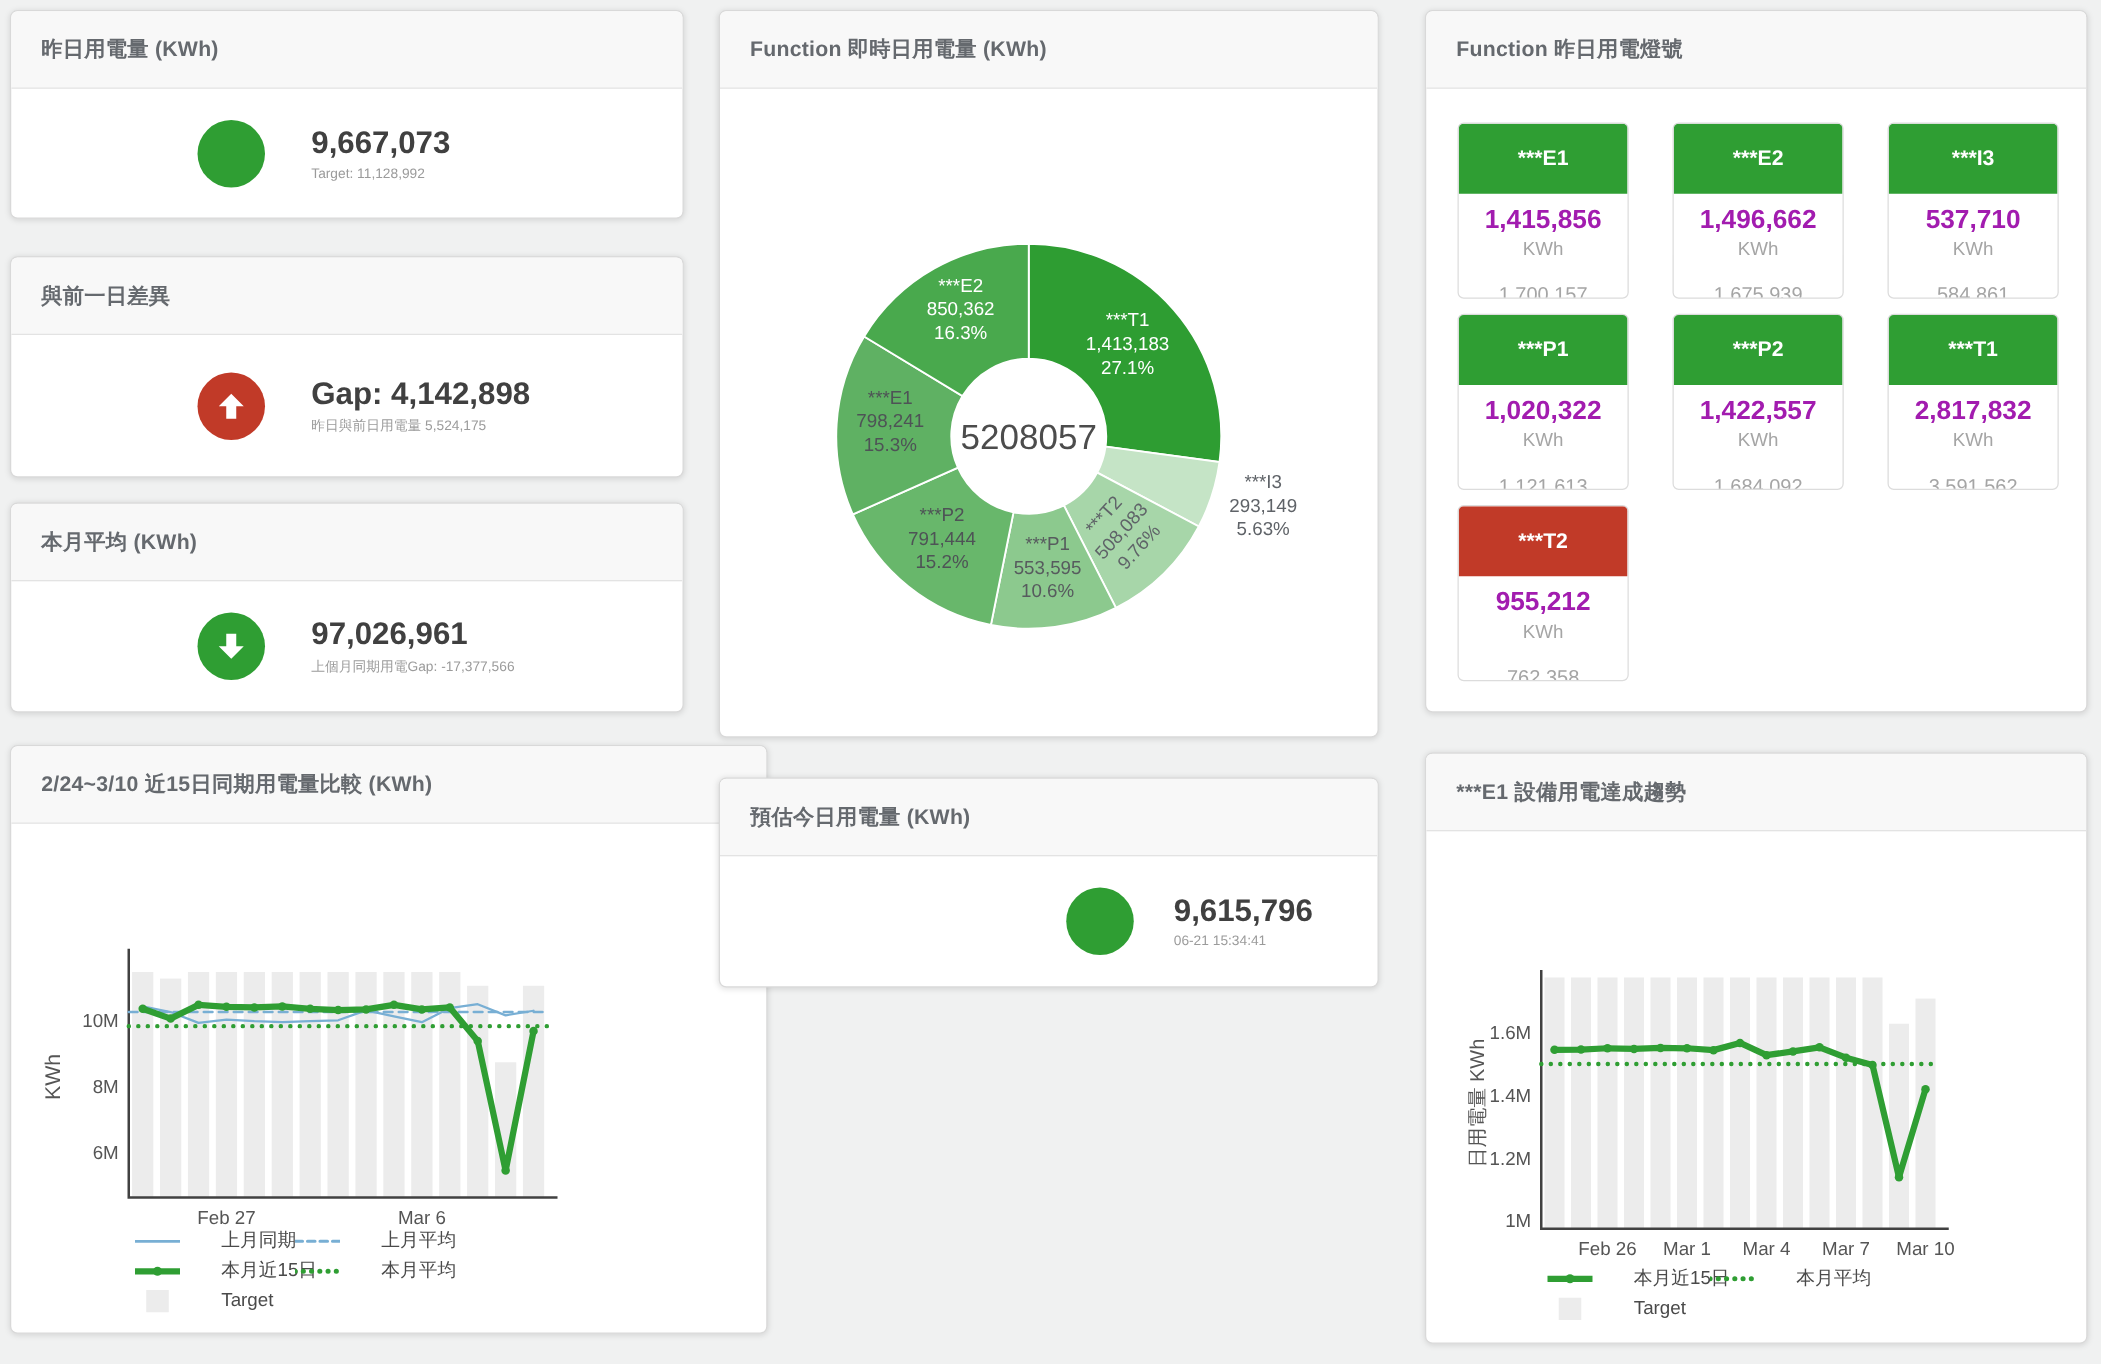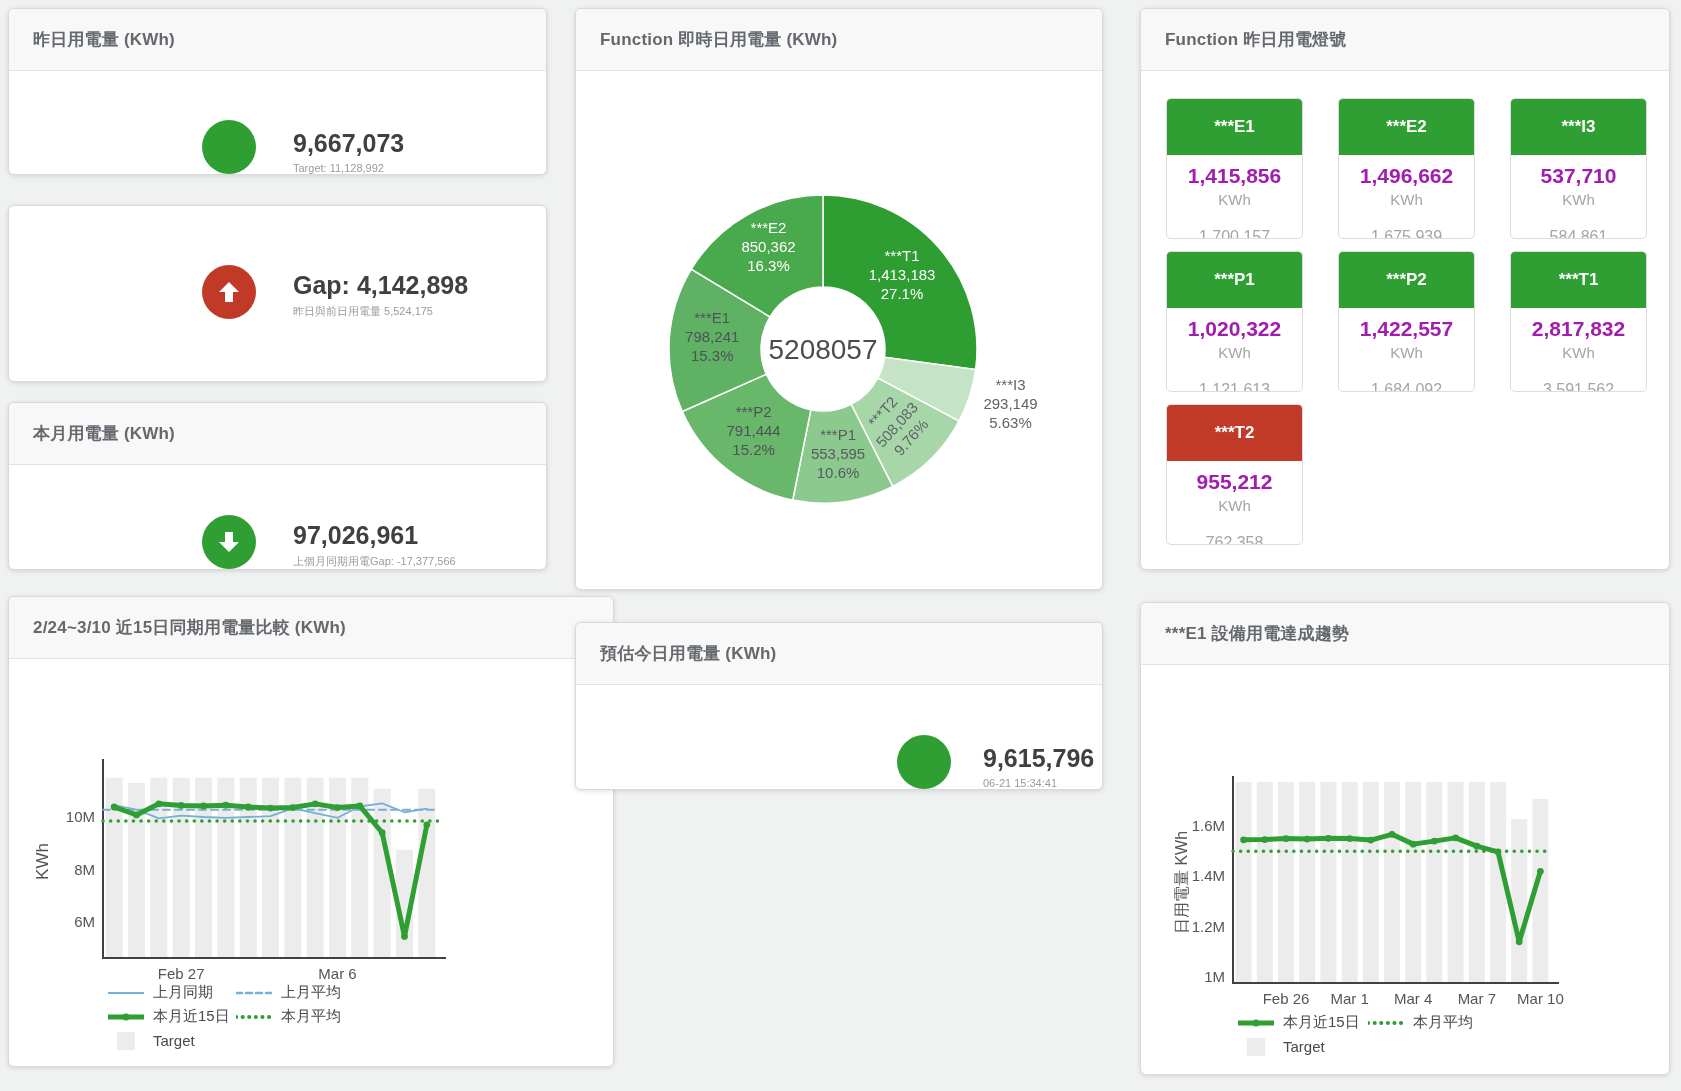--- a/index.html
+++ b/index.html
@@ -2,40 +2,40 @@
 <html><head>
 <meta charset="utf-8">
 <style>
   html,body{margin:0;padding:0;background:#f0f1f1;font-family:"Liberation Sans","DejaVu Sans",sans-serif;}
   #stage{position:relative;width:1681px;height:1091px;background:#f0f1f1;overflow:hidden;}
   .panel{position:absolute;background:#fff;border:1px solid #d9d9d9;border-radius:6px;
          box-shadow:0 1px 5px rgba(0,0,0,.13);overflow:hidden;box-sizing:border-box;}
   .phead{height:62px;background:#f8f8f8;border-bottom:1px solid #e3e3e3;display:flex;align-items:center;
          padding:16px 24px;font-size:17px;font-weight:bold;color:#65696e;letter-spacing:.2px;box-sizing:border-box;}
   .pbody{position:relative;width:100%;height:calc(100% - 62px);}
-  .stat{display:flex;align-items:flex-end;padding-left:44px;}
+  .stat{display:flex;align-items:center;}
   .stat .pad{flex:0 0 149px;}
   .stat.estimate .pad{flex:0 0 277px;}
   .circle{width:54px;height:54px;border-radius:50%;flex:0 0 54px;display:flex;align-items:center;justify-content:center;}
   .stxt{margin-left:37px;}
   .stat.estimate .stxt{margin-left:32px;}
   .sval{font-size:25px;font-weight:bold;color:#404040;line-height:1.15;white-space:nowrap;}
   .ssub{font-size:11px;color:#9b9b9b;margin-top:4px;white-space:nowrap;}
   .tilegrid{position:absolute;left:25px;top:27px;display:grid;grid-template-columns:repeat(3,137px);
             column-gap:35px;row-gap:12px;}
   .tile{width:137px;height:141px;border:1px solid #dcdcdc;border-radius:5px;text-align:center;
         background:#fff;box-sizing:border-box;overflow:hidden;}
   .tile-head{height:56px;display:flex;align-items:center;justify-content:center;color:#fff;
              font-size:17px;font-weight:bold;}
   .tile-value{font-size:21px;font-weight:bold;color:#a21caf;margin-top:9px;}
   .tile-unit{font-size:15px;color:#a5a5a5;margin-top:3px;}
   .tile-target{font-size:16px;color:#a5a5a5;margin-top:20px;}
   svg text{font-family:"Liberation Sans","DejaVu Sans",sans-serif;}
   .legend{position:absolute;display:grid;row-gap:5px;}
-  .litem{display:flex;align-items:center;height:19px;}
+  .litem{display:flex;align-items:center;height:19px;gap:24px;}
   .lsw{width:36px;display:flex;align-items:center;justify-content:center;flex:0 0 36px;}
   .llab{font-size:15px;color:#4a4a4a;margin-left:9px;white-space:nowrap;}
 </style>
 </head>
 <body>
 
 <div id="stage">
 
   <div class="panel" style="left:8px;top:8px;width:539px;height:167px">
     <div class="phead">昨日用電量 (KWh)</div>
@@ -43,36 +43,37 @@
       <div class="pad"></div>
       <div class="circle" id="c-yesterday" style="background: rgb(47, 158, 51);"></div>
       <div class="stxt">
         <div class="sval">9,667,073</div>
         <div class="ssub">Target: 11,128,992</div>
       </div>
     </div>
   </div>
 
   <div class="panel" style="left:8px;top:205px;width:539px;height:177px">
+    <div class="phead">與前一日差異</div>
     <div class="pbody stat">
       <div class="pad"></div>
       <div class="circle" id="c-daygap" style="background: rgb(193, 58, 40);">
         <svg width="30" height="30" viewBox="0 0 24 24">
             <path d="M12 4 L20 12 H15.2 V20 H8.8 V12 H4 Z" fill="#ffffff"></path>
           </svg>
       </div>
       <div class="stxt">
         <div class="sval">Gap: 4,142,898</div>
         <div class="ssub">昨日與前日用電量 5,524,175</div>
       </div>
     </div>
   </div>
 
   <div class="panel" style="left:8px;top:402px;width:539px;height:168px">
-    <div class="phead">本月用電量 (KWh)</div>
+    <div class="phead">本月平均 (KWh)</div>
     <div class="pbody stat">
       <div class="pad"></div>
       <div class="circle" id="c-month" style="background: rgb(47, 158, 51);">
         <svg width="30" height="30" viewBox="0 0 24 24">
             <path d="M12 20 L4 12 H8.8 V4 H15.2 V12 H20 Z" fill="#ffffff"></path>
           </svg>
       </div>
       <div class="stxt">
         <div class="sval">97,026,961</div>
         <div class="ssub">上個月同期用電Gap: -17,377,566</div>

